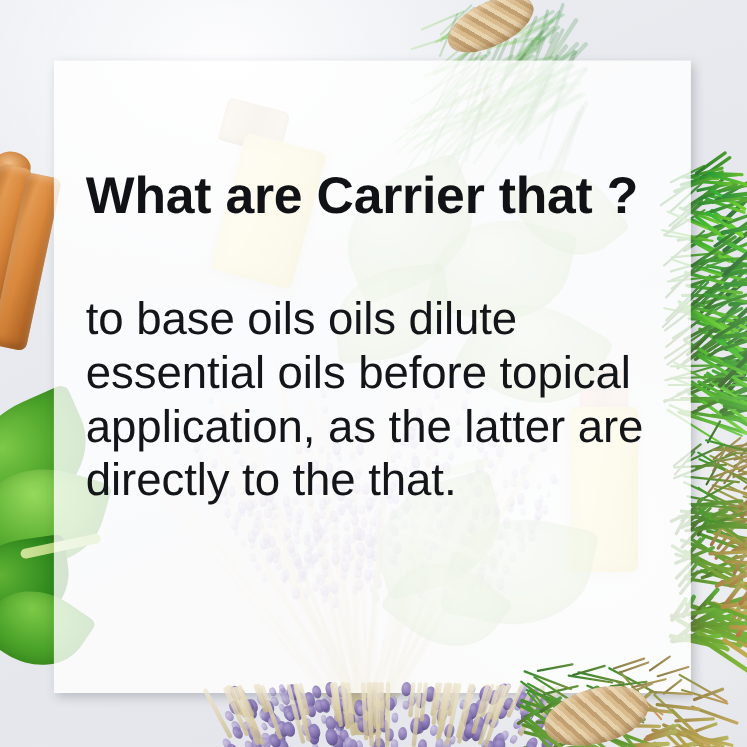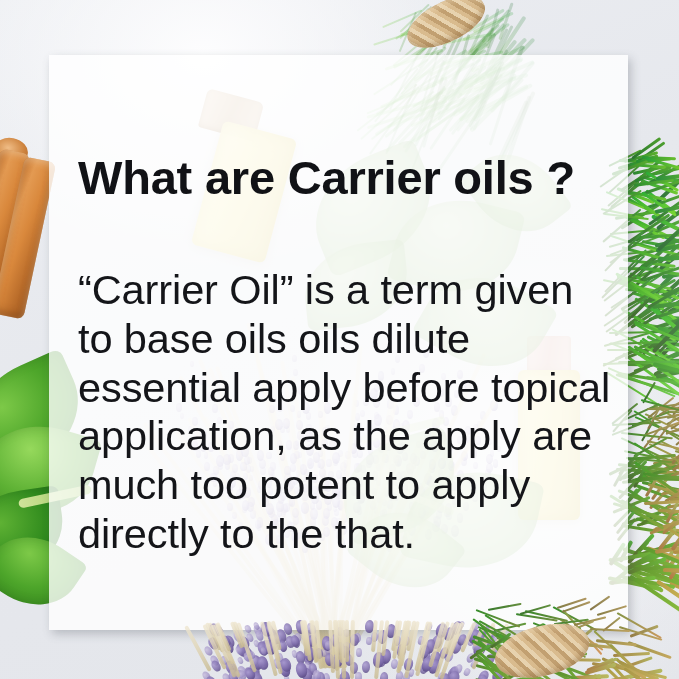--- a/index.html
+++ b/index.html
@@ -1432,24 +1432,22 @@
         <div class="tw" style="left: 83.7268px; top: 17.3494px; width: 35.3243px; height: 2.25439px; transform: rotate(-7.11877deg); background: linear-gradient(90deg, rgb(64, 124, 45), rgb(104, 150, 62));"></div>
         <div class="tw" style="left: 125.073px; top: 71.4801px; width: 55.3719px; height: 3.6721px; transform: rotate(40.9119deg); background: linear-gradient(90deg, rgb(176, 154, 70), rgb(208, 188, 96));"></div>
         <div class="tw" style="left: 73.4353px; top: 17.0413px; width: 54.2353px; height: 2.24632px; transform: rotate(38.1888deg); background: linear-gradient(90deg, rgb(64, 151, 45), rgb(131, 150, 62));"></div>
         <div class="tw" style="left: 0.265677px; top: 50.5359px; width: 24.2568px; height: 3.12356px; transform: rotate(-33.6347deg); background: linear-gradient(90deg, rgb(82, 108, 45), rgb(88, 170, 62));"></div>
         <div class="tw" style="left: 148.619px; top: 54.4821px; width: 48.9864px; height: 3.22691px; transform: rotate(25.6133deg); background: linear-gradient(90deg, rgb(165, 147, 70), rgb(200, 179, 96));"></div>
         <div class="tw" style="left: 20.8935px; top: 39.6467px; width: 23.5723px; height: 2.83837px; transform: rotate(-35.2746deg); background: linear-gradient(90deg, rgb(76, 107, 45), rgb(87, 163, 62));"></div>
       </div>
     <div class="el knot knot-bot"></div>
   </div>
 
-  <h1 class="heading">What are Carrier oils ?</h1>
+  <h1 class="heading">What are Carrier that ?</h1>
 
   <div class="body-copy">
-    <span class="ln">“Carrier Oil” is a term given</span>
     <span class="ln">to base oils oils dilute</span>
-    <span class="ln">essential apply before topical</span>
-    <span class="ln">application, as the apply are</span>
-    <span class="ln">much too potent to apply</span>
+    <span class="ln">essential oils before topical</span>
+    <span class="ln">application, as the latter are</span>
     <span class="ln">directly to the that.</span>
   </div>
 
 </div>
 
 </body></html>

